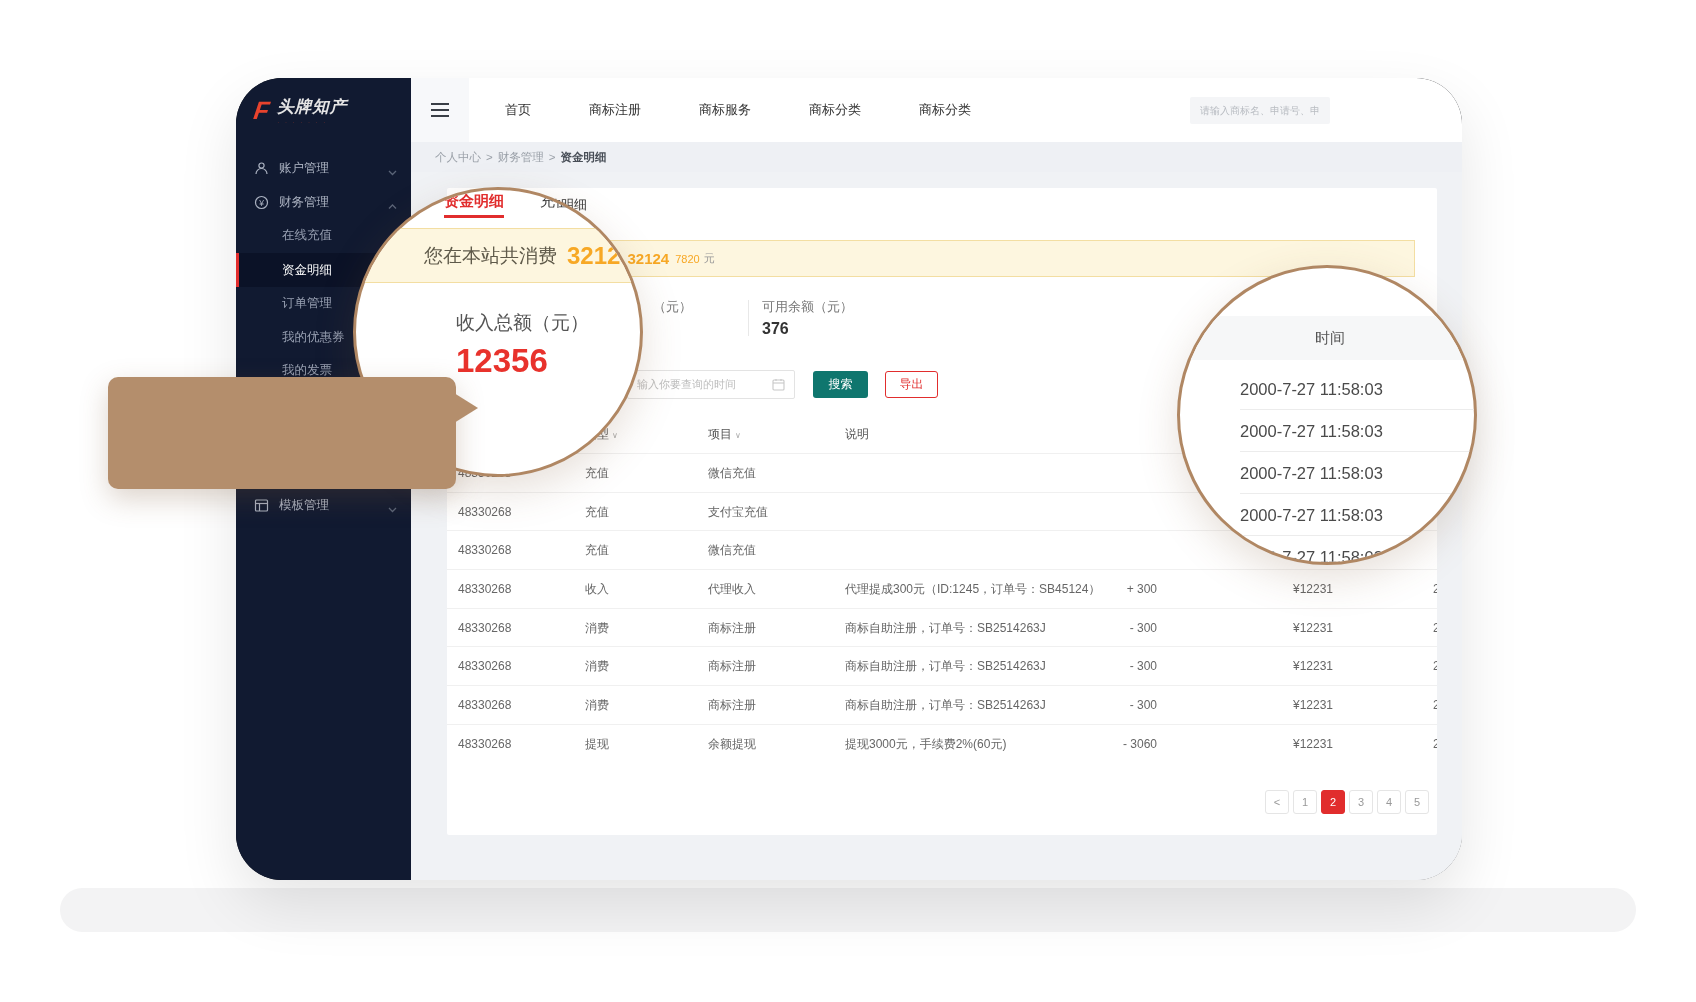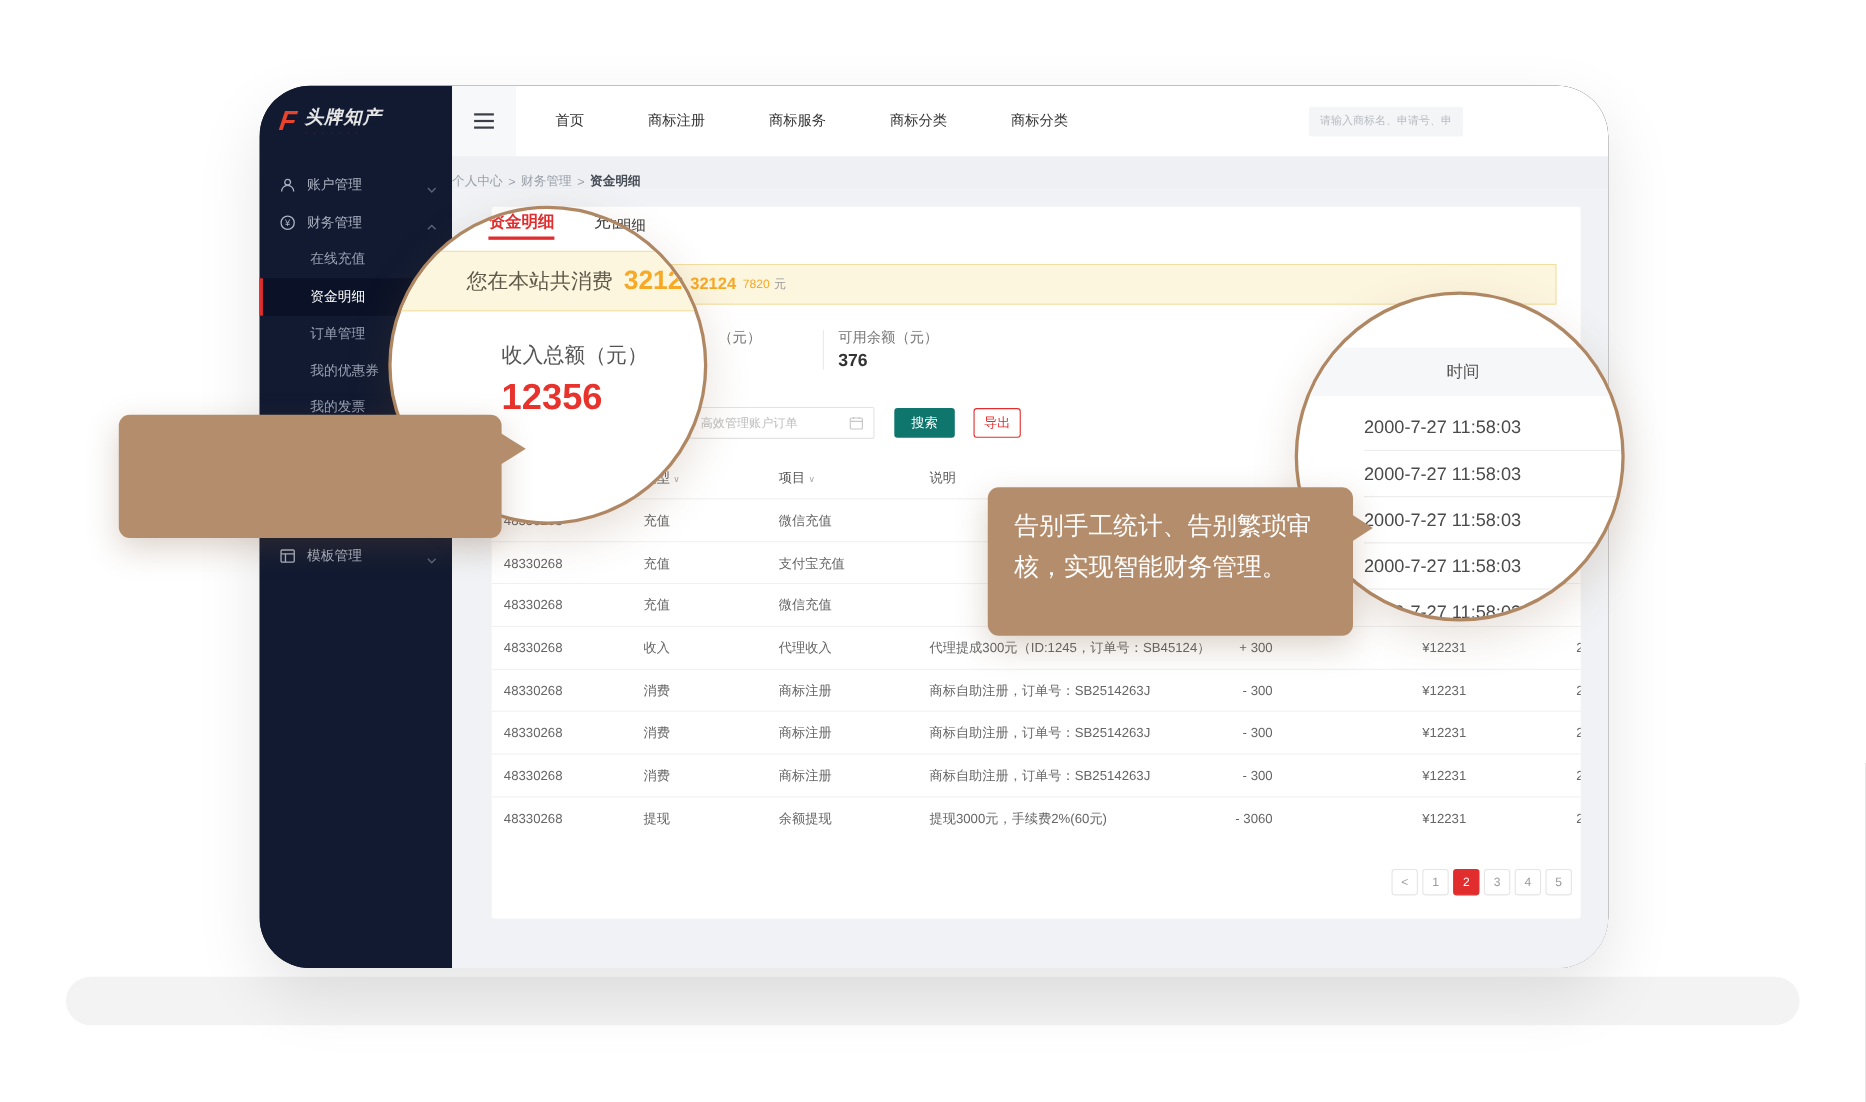--- a/index.html
+++ b/index.html
@@ -24,42 +24,42 @@
   .side-sub.active::before{content:"";position:absolute;left:0;top:0;width:3px;height:34px;background:#e12d2d;}
 
   
   .main{position:absolute;left:175px;top:0;width:1051px;height:100%;background:#fff;}
   .burger{position:absolute;left:0;top:0;width:58px;height:64px;background:#f7f8fa;display:flex;flex-direction:column;justify-content:center;align-items:center;gap:4px;cursor:pointer;}
   .burger i{display:block;width:18px;height:2px;background:#3a3f46;}
   .nav{position:absolute;left:60px;top:0;height:64px;display:flex;align-items:center;padding-left:34px;gap:58px;}
   .nav span{font-size:13px;color:#333;cursor:pointer;white-space:nowrap;}
   .topsearch{position:absolute;left:779px;top:19px;width:140px;height:27px;background:#f4f5f7;border:none;border-radius:2px;font-size:10px;color:#888;padding:0 10px;outline:none;}
   .topsearch::placeholder{color:#b8bcc2;}
-  .crumbbar{position:absolute;left:0;top:64px;width:100%;height:30px;background:#eef0f4;display:flex;align-items:flex-end;font-size:11.5px;color:#9aa0a8;gap:5px;}
+  .crumbbar{position:absolute;left:0;top:64px;width:100%;height:30px;background:#eef0f4;display:flex;align-items:center;padding-left:24px;font-size:11.5px;color:#9aa0a8;gap:5px;}
   .crumbbar b{color:#474d56;font-weight:bold;}
   .content{position:absolute;left:0;top:94px;width:100%;height:708px;background:#f0f2f5;}
 
   
   .card{position:absolute;left:36px;top:16px;width:990px;height:647px;background:#fff;border-radius:2px;overflow:hidden;}
   .tabs{position:absolute;left:8px;top:8px;display:flex;gap:28px;font-size:13px;color:#333;}
   .tab{padding-bottom:8px;cursor:pointer;}
   .tab.active{color:#e12d2d;border-bottom:2px solid #e12d2d;}
   .banner{position:absolute;left:22px;top:52px;width:946px;height:37px;background:#fdf6df;border:1px solid #f3dea2;display:flex;align-items:center;padding-left:64px;white-space:nowrap;}
   .banner .b-pre{font-size:12.5px;color:#6b6b6b;}
   .banner .b-val{font-size:15px;font-weight:bold;color:#f7a825;margin:0 6px;}
   .banner .b-ext{font-size:11px;color:#f7a825;margin-right:4px;}
   .banner .b-unit{font-size:11px;color:#999;}
   .stat-label{position:absolute;top:110px;font-size:13px;color:#777;}
   .stat-value{position:absolute;top:132px;font-size:16px;font-weight:bold;color:#333;}
   .stat-value.red{color:#e8322c;}
   .stat-div{position:absolute;left:301px;top:112px;width:1px;height:36px;background:#e8e8e8;}
   .date-input{position:absolute;left:180px;top:182px;width:168px;height:29px;border:1px solid #e3e3e3;border-radius:2px;background:#fff;display:flex;align-items:center;padding:0 9px;gap:6px;}
   .date-input span{flex:1;font-size:11px;color:#bdbdbd;white-space:nowrap;overflow:hidden;}
   .btn-search{position:absolute;left:366px;top:183px;width:55px;height:27px;background:#0f766e;color:#fff;font-size:12px;border:none;border-radius:3px;cursor:pointer;}
-  .btn-export{position:absolute;left:438px;top:183px;width:43px;height:27px;background:#fff;color:#e12d2d;font-size:12px;border:1px solid #e12d2d;border-radius:3px;cursor:pointer;}
+  .btn-export{position:absolute;left:438px;top:183px;width:53px;height:27px;background:#fff;color:#e12d2d;font-size:12px;border:1px solid #e12d2d;border-radius:3px;cursor:pointer;}
 
   
   .thead{position:absolute;left:0;top:232px;width:990px;height:28px;font-size:12px;color:#555;}
   .trows{position:absolute;left:0;top:265px;width:990px;}
   .trow{position:relative;width:990px;height:38.7px;border-top:1px solid #f0f0f0;font-size:12px;color:#666;}
   .cell{position:absolute;top:0;line-height:38.7px;white-space:nowrap;}
   .thead .cell{line-height:28px;color:#555;}
   .c-order{left:11px;}
   .c-type{left:138px;}
   .c-proj{left:261px;}
@@ -213,21 +213,21 @@
           </div>
 
           <span class="stat-label" style="left:30px;">收入总额（元）</span>
           <span class="stat-value red" style="left:30px;font-size:15px;">12356</span>
           <span class="stat-label" style="left:206px;">（元）</span>
           <span class="stat-div"></span>
           <span class="stat-label" style="left:315px;">可用余额（元）</span>
           <span class="stat-value" style="left:315px;">376</span>
 
           <div class="date-input">
-            <span>高效管理账户订单</span>
+            <span>输入你要查询的时间</span>
             <svg width="13" height="13" viewBox="0 0 13 13">
                 <rect x="1" y="2" width="11" height="10" rx="1" fill="none" stroke="#c8c8c8" stroke-width="1.1"></rect>
                 <line x1="1" y1="5" x2="12" y2="5" stroke="#c8c8c8" stroke-width="1.1"></line>
                 <line x1="4" y1="1" x2="4" y2="3" stroke="#c8c8c8" stroke-width="1.1"></line>
                 <line x1="9" y1="1" x2="9" y2="3" stroke="#c8c8c8" stroke-width="1.1"></line>
               </svg>
           </div>
           <button class="btn-search">搜索</button>
           <button class="btn-export">导出</button>
 
@@ -346,18 +346,14 @@
     <div class="m2-row" style="top:100px;">2000-7-27  11:58:03</div>
     <div class="m2-row" style="top:142px;">2000-7-27  11:58:03</div>
     <div class="m2-row" style="top:184px;">2000-7-27  11:58:03</div>
     <div class="m2-row" style="top:226px;">2000-7-27  11:58:03</div>
     <div class="m2-row" style="top:268px;border-bottom:none;">2000-7-27  11:58:03</div>
   </div>
 
   <div class="tip t1">
     <span class="arrow"></span>
   </div>
-  <div class="tip t2">
-    <span>告别手工统计、告别繁琐审核，实现智能财务管理。</span>
-    <span class="arrow"></span>
-  </div>
 
 </div>
 
 </body></html>

